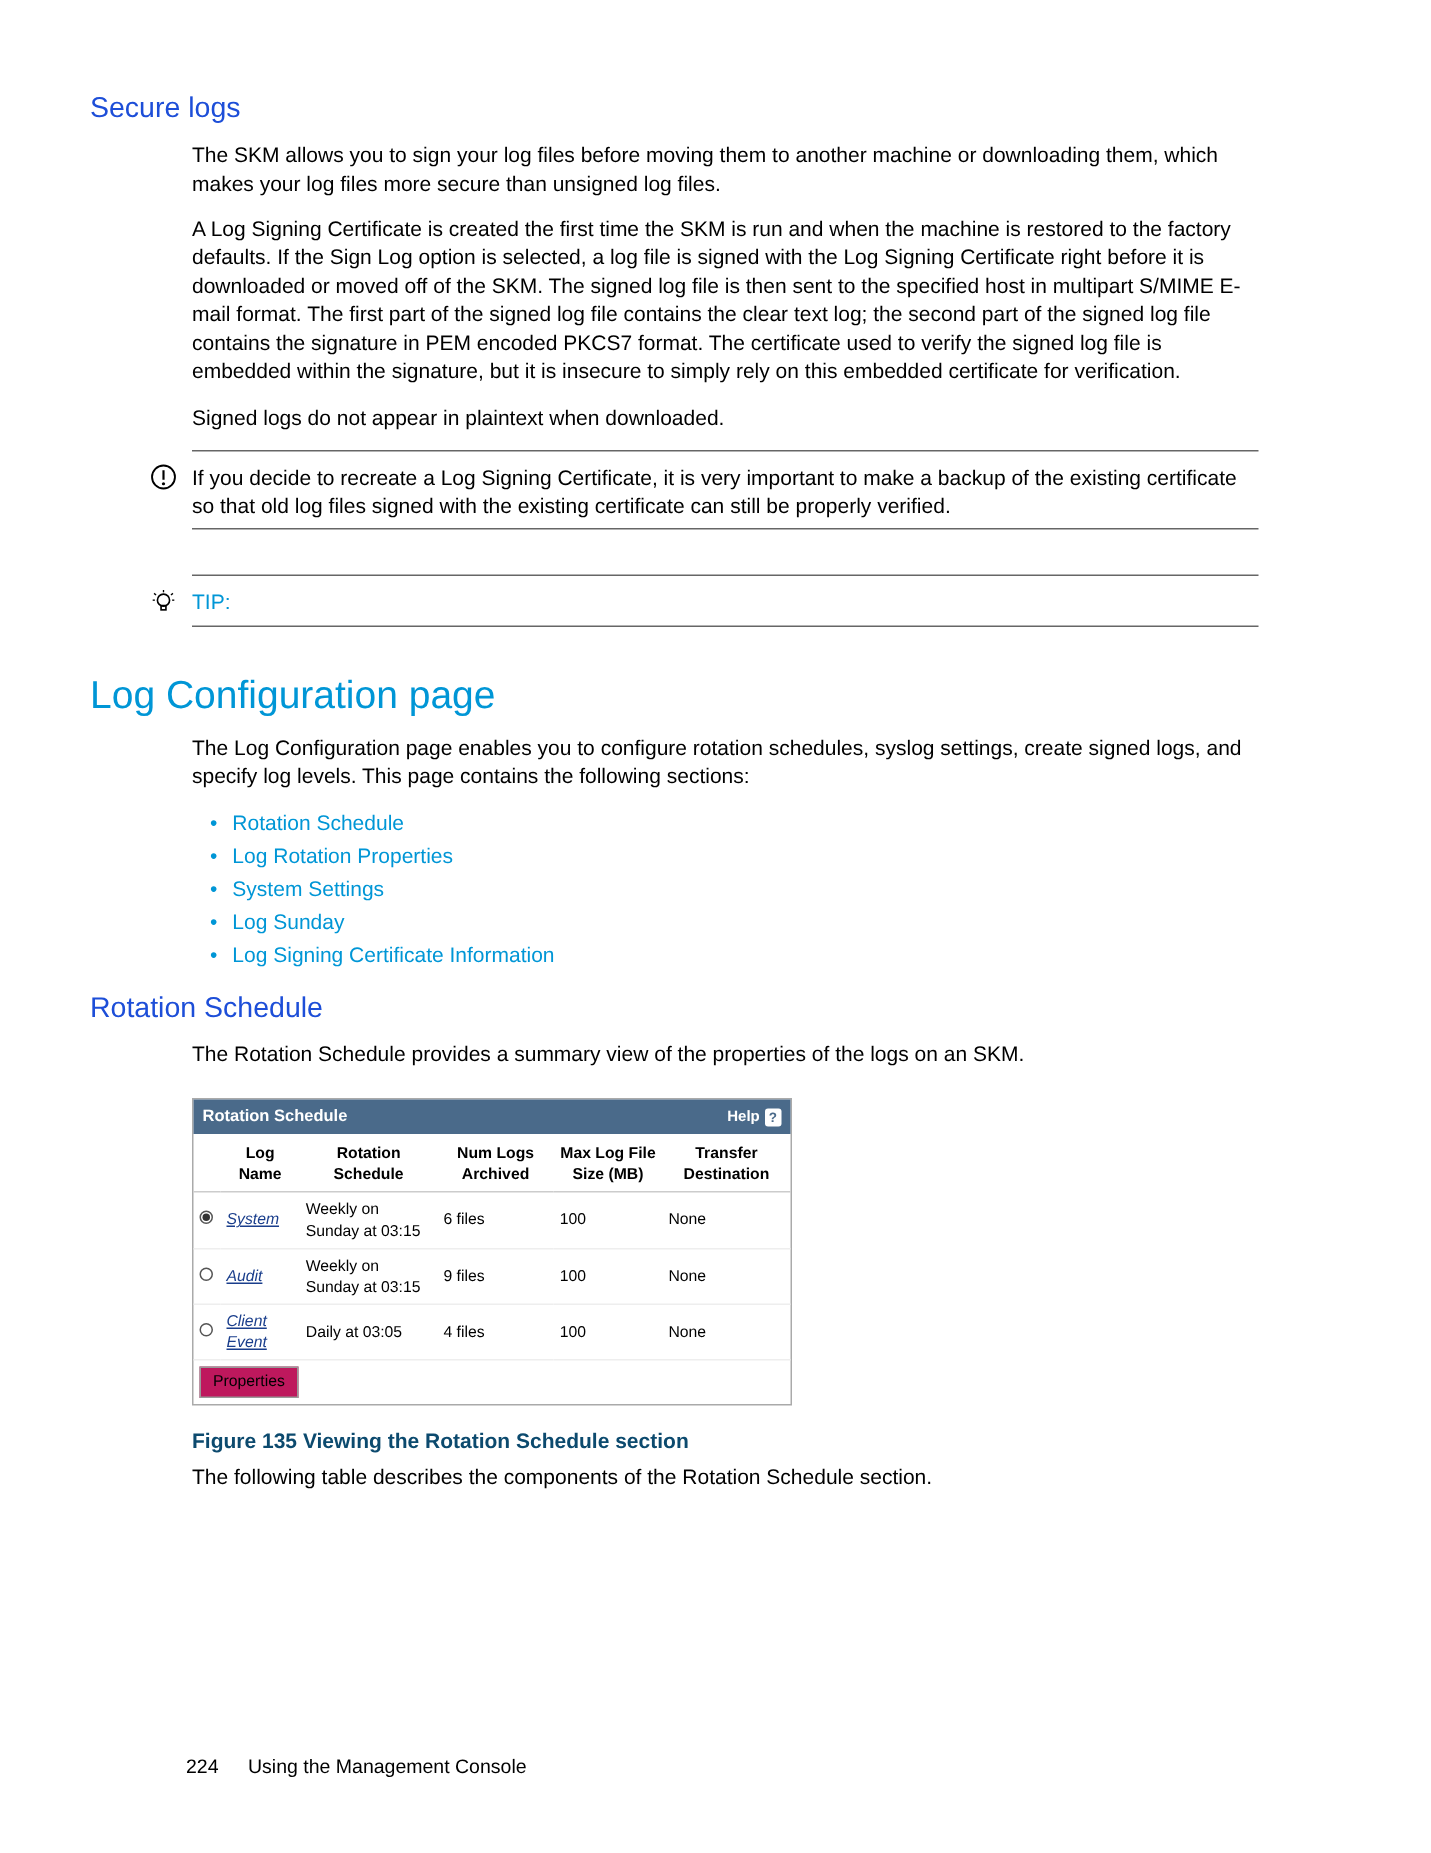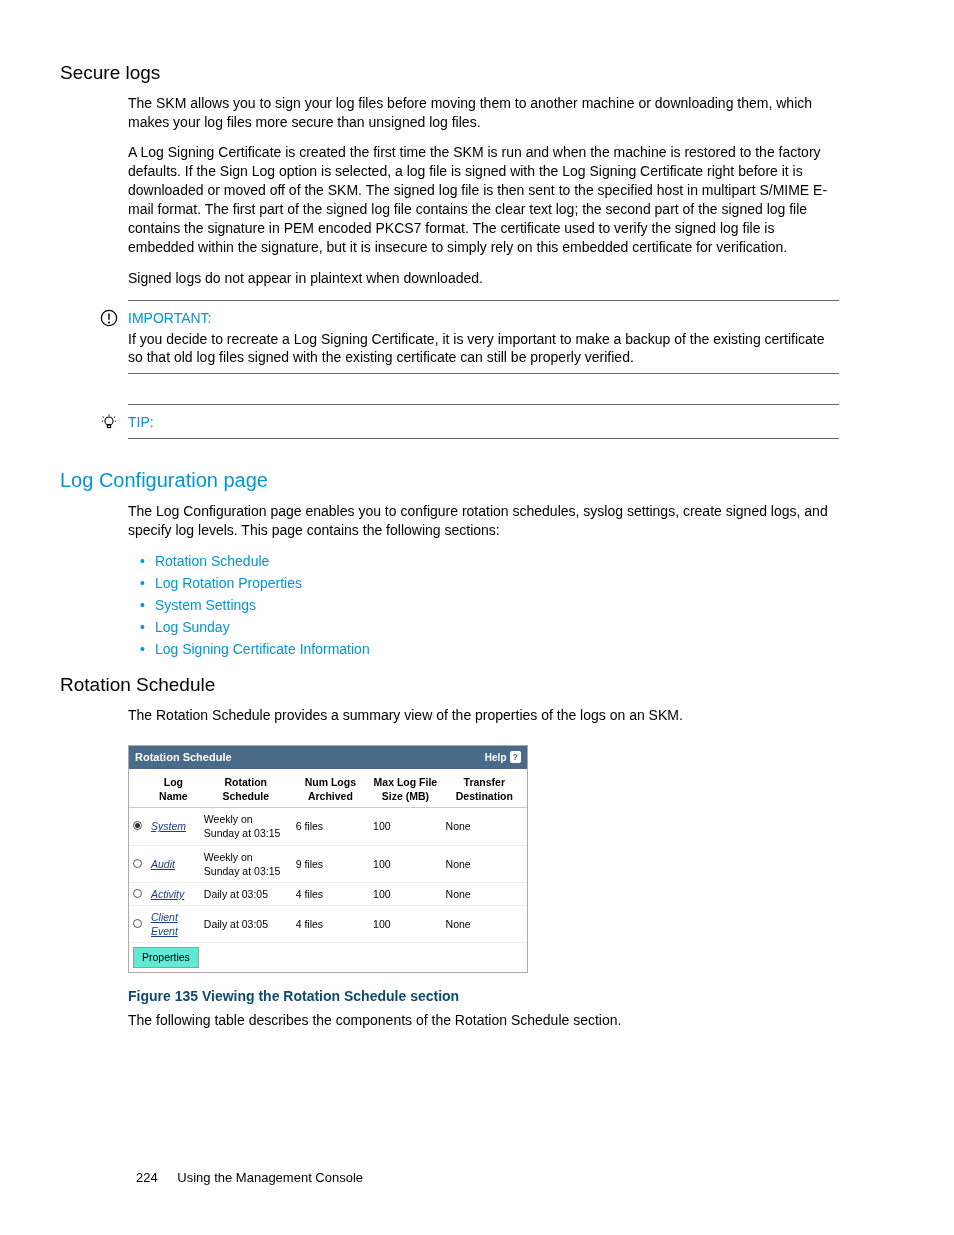--- a/index.html
+++ b/index.html
@@ -8,29 +8,29 @@
     font-size: 14px;
     color: #000;
     background: #fff;
     width: 954px;
     height: 1235px;
     position: relative;
     padding: 60px 115px 40px 60px;
     line-height: 1.35;
   }
   .h2 {
-    color: #000000;
+    color: #1d4ed8;
     font-weight: 300;
     font-size: 19px;
     margin-bottom: 8px;
   }
   .h1 {
     color: #0096d6;
     font-weight: 300;
-    font-size: 20px;
+    font-size: 26px;
     margin: 28px 0 8px 0;
   }
   .body-block {
     margin-left: 68px;
   }
   .para {
     margin-bottom: 12px;
   }
   .callout-rule {
     border-top: 1px solid #666;
@@ -136,34 +136,34 @@
   }
   .link-u {
     color: #1a3e8c;
     text-decoration: underline;
     font-style: italic;
   }
   .btn {
     font-size: 10.5px;
     padding: 2px 8px;
     margin: 4px;
-    background: #5eead4;
+    background: #be185d;
     border: 1px solid #999;
     display: inline-block;
   }
   .fig-caption {
     color: #0c4a6e;
     font-weight: bold;
     font-size: 14px;
     margin: 14px 0 6px 68px;
   }
   .footer {
     position: absolute;
     bottom: 48px;
-    left: 136px;
+    left: 124px;
     font-size: 13px;
   }
   .footer .pg { margin-right: 16px; }
 </style>
 </head>
 <body>
 
 <div class="h2">Secure logs</div>
 <div class="body-block">
   <p class="para">The SKM allows you to sign your log files before moving them to another machine or downloading them, which makes your log files more secure than unsigned log files.</p>
@@ -171,21 +171,20 @@
   <p class="para">Signed logs do not appear in plaintext when downloaded.</p>
 </div>
 
 <div class="callout-rule"></div>
 <div class="callout">
   <svg class="callout-icon" viewBox="0 0 20 20">
     <circle cx="10" cy="10" r="8.5" fill="none" stroke="#000" stroke-width="1.4"></circle>
     <line x1="10" y1="5" x2="10" y2="12" stroke="#000" stroke-width="1.6"></line>
     <circle cx="10" cy="15" r="1.2" fill="#000"></circle>
   </svg>
-  <div class="callout-label">IMPORTANT:</div>
   <p class="callout-text">If you decide to recreate a Log Signing Certificate, it is very important to make a backup of the existing certificate so that old log files signed with the existing certificate can still be properly verified.</p>
 </div>
 <div class="callout-rule"></div>
 
 <div style="height:18px"></div>
 
 <div class="callout-rule"></div>
 <div class="callout">
   <svg class="callout-icon" viewBox="0 0 20 20">
     <circle cx="10" cy="9" r="4.5" fill="none" stroke="#000" stroke-width="1.2"></circle>
@@ -249,28 +248,20 @@
         <tr>
           <td><span class="radio"></span></td>
           <td><span class="link-u">Audit</span></td>
           <td>Weekly on Sunday at 03:15</td>
           <td>9 files</td>
           <td>100</td>
           <td>None</td>
         </tr>
         <tr>
           <td><span class="radio"></span></td>
-          <td><span class="link-u">Activity</span></td>
-          <td>Daily at 03:05</td>
-          <td>4 files</td>
-          <td>100</td>
-          <td>None</td>
-        </tr>
-        <tr>
-          <td><span class="radio"></span></td>
           <td><span class="link-u">Client Event</span></td>
           <td>Daily at 03:05</td>
           <td>4 files</td>
           <td>100</td>
           <td>None</td>
         </tr>
       </tbody>
     </table>
     <span class="btn">Properties</span>
   </div>

